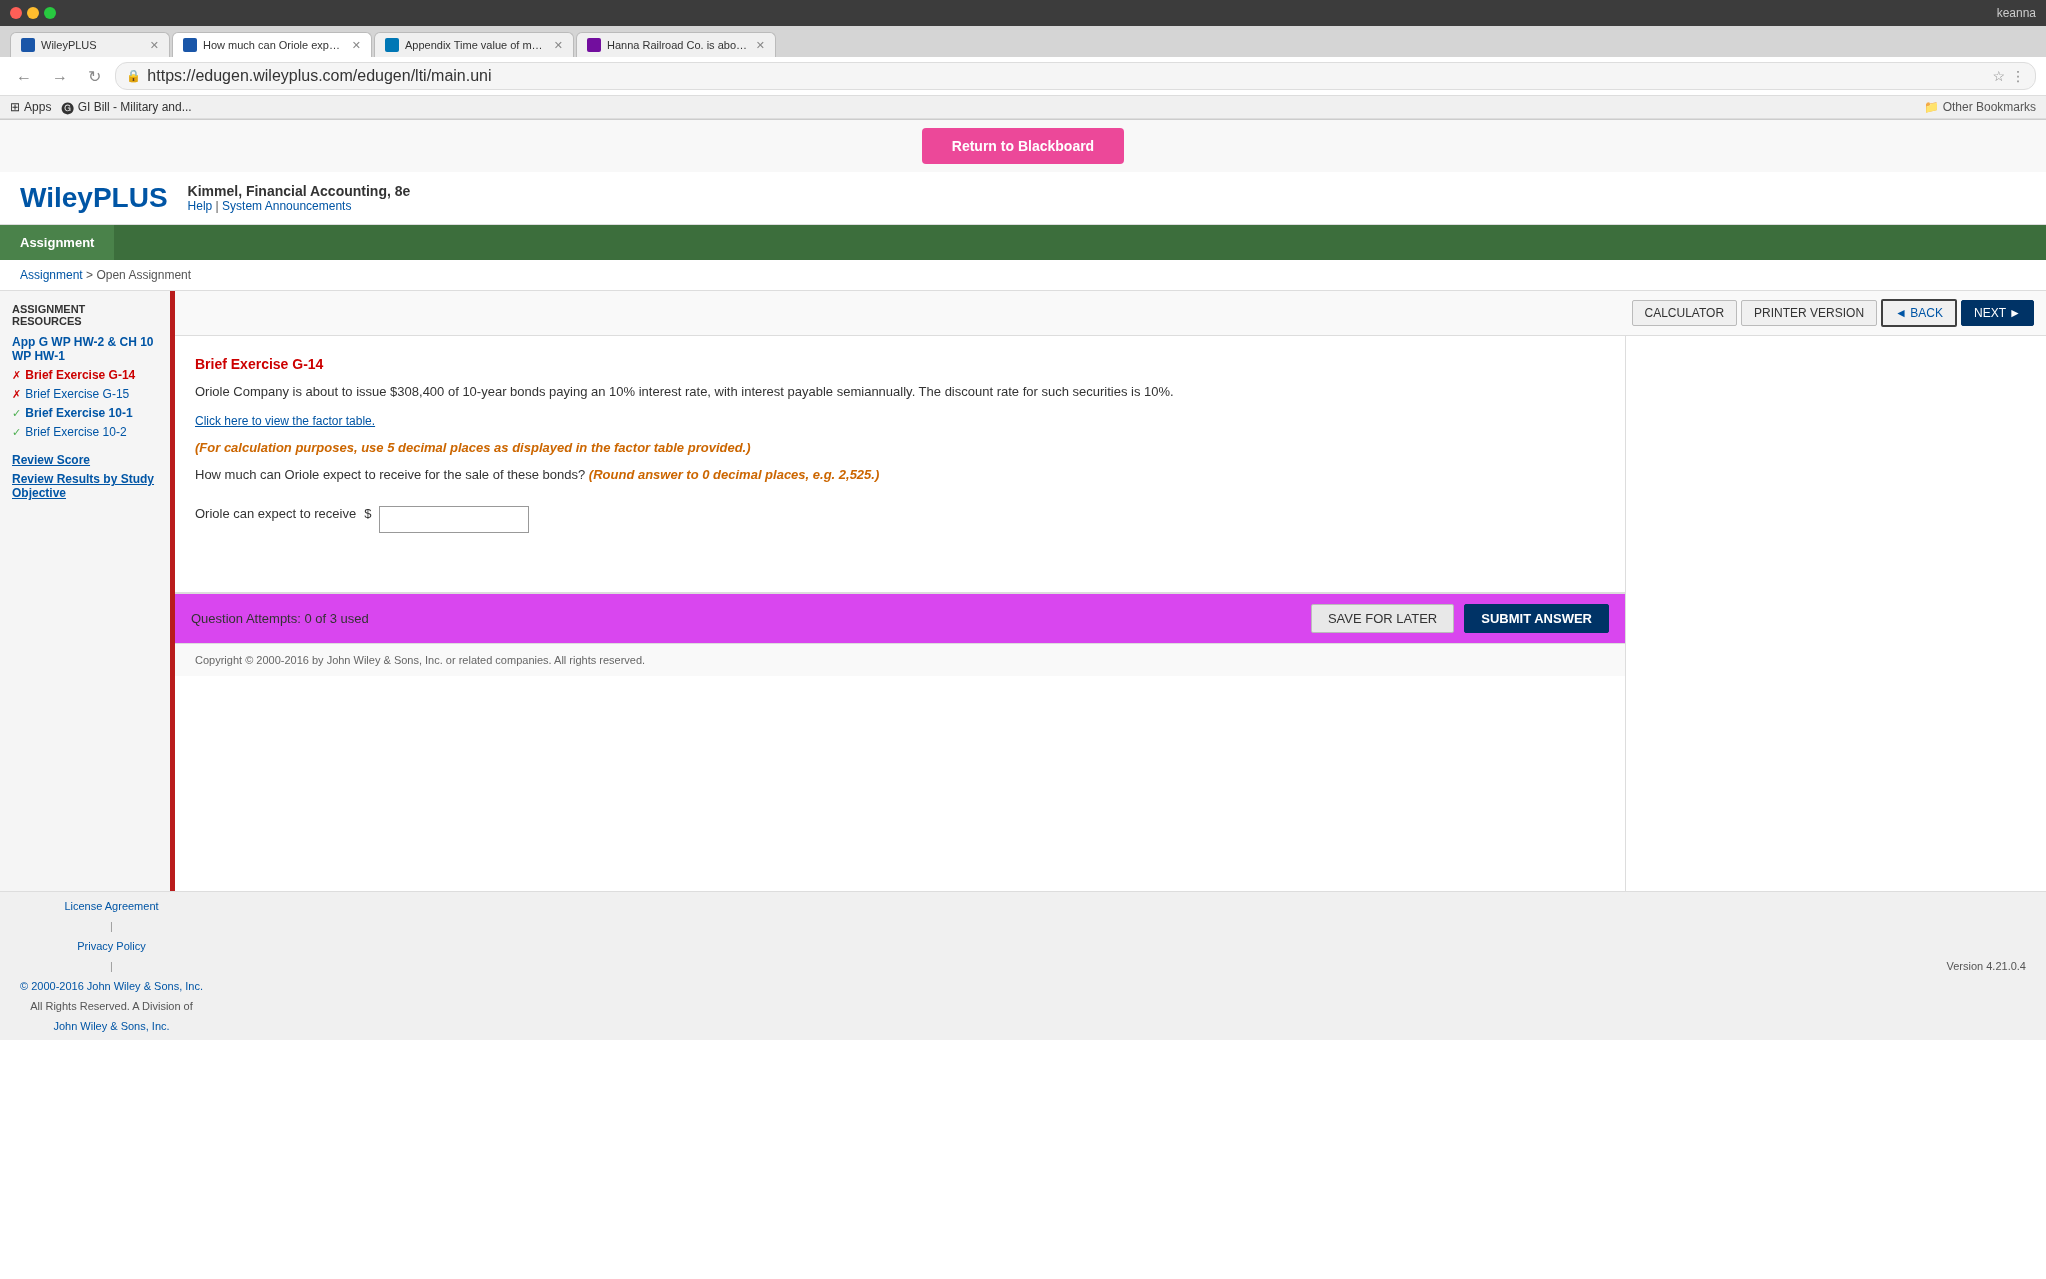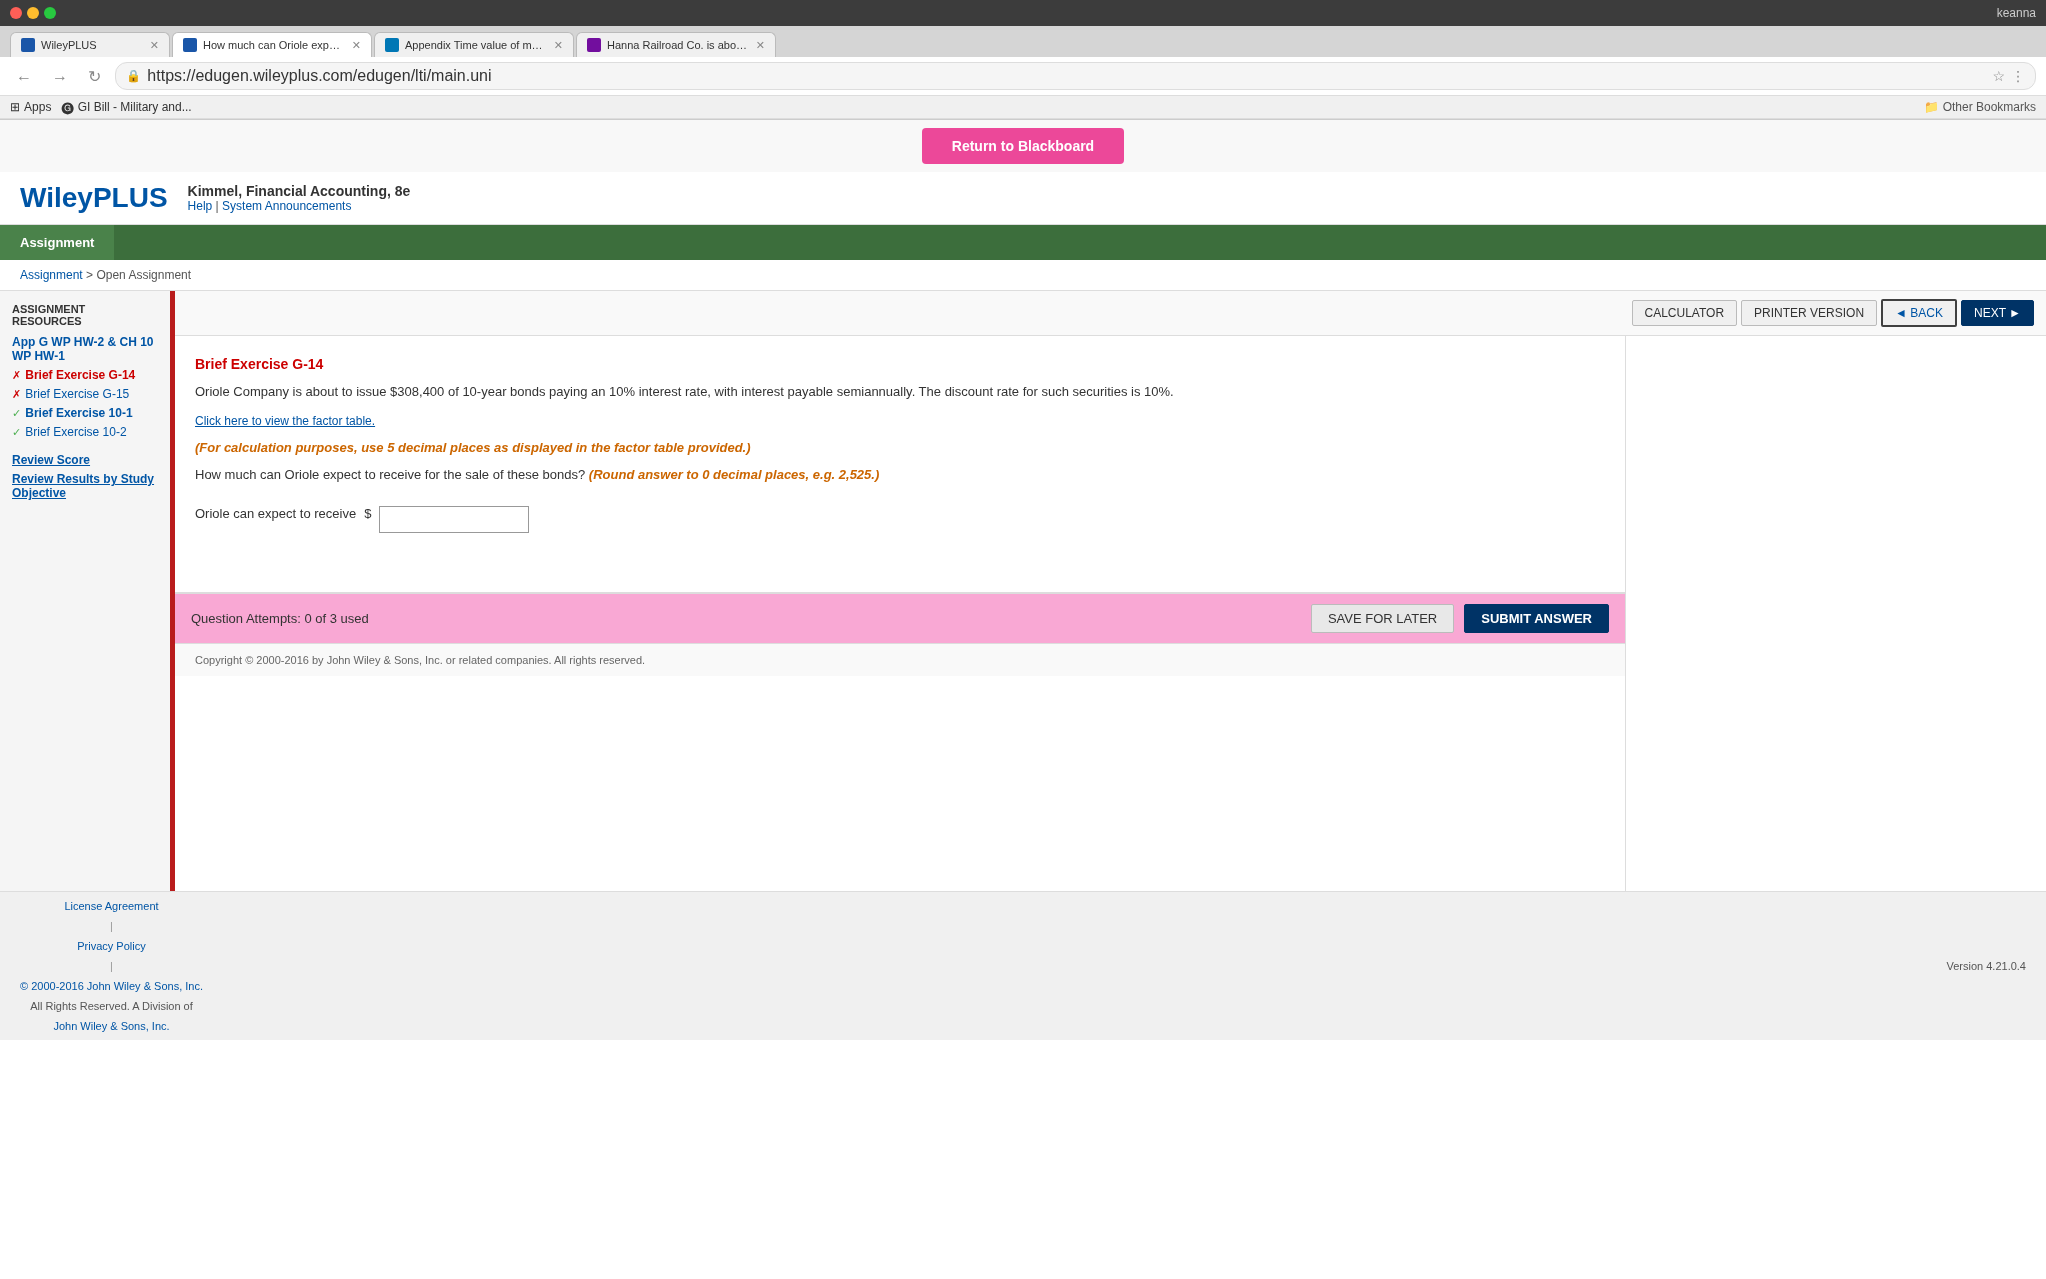--- a/index.html
+++ b/index.html
@@ -91,21 +91,21 @@
     .question-text { font-size: 13px; color: #333; margin-bottom: 14px; }
     .question-text .round-note { color: #cc6600; font-style: italic; font-weight: bold; }
     .answer-row { display: flex; gap: 8px; font-size: 13px; color: #333; padding: 10px 0; }
     .answer-input { border: 1px solid #999; padding: 5px 8px; font-size: 13px; width: 150px; }
     .dollar-sign { color: #333; }
 
     
     .content-divider { height: 1px; background: #ddd; margin: 0; }
 
     
-    .action-bar { display: flex; align-items: center; justify-content: flex-end; padding: 10px 16px; gap: 10px; background: #f9a8d4; border-top: 1px solid #ddd; }
+    .action-bar { display: flex; align-items: center; justify-content: flex-end; padding: 10px 16px; gap: 10px; background: #d946ef; border-top: 1px solid #ddd; }
     .attempts-text { font-size: 13px; color: #333; margin-right: auto; }
     .save-btn { padding: 6px 16px; font-size: 13px; border: 1px solid #bbb; background: #e8e8e8; cursor: pointer; color: #333; border-radius: 2px; }
     .submit-btn { padding: 6px 16px; font-size: 13px; border: 1px solid #003366; background: #003366; color: #fff; cursor: pointer; border-radius: 2px; font-weight: bold; }
 
     
     .content-with-sidebar { display: flex; flex: 1; }
     .question-content { flex: 1; border-right: 1px solid #ddd; display: flex; flex-direction: column; }
     .right-panel { width: 420px; flex-shrink: 0; }
 
     

